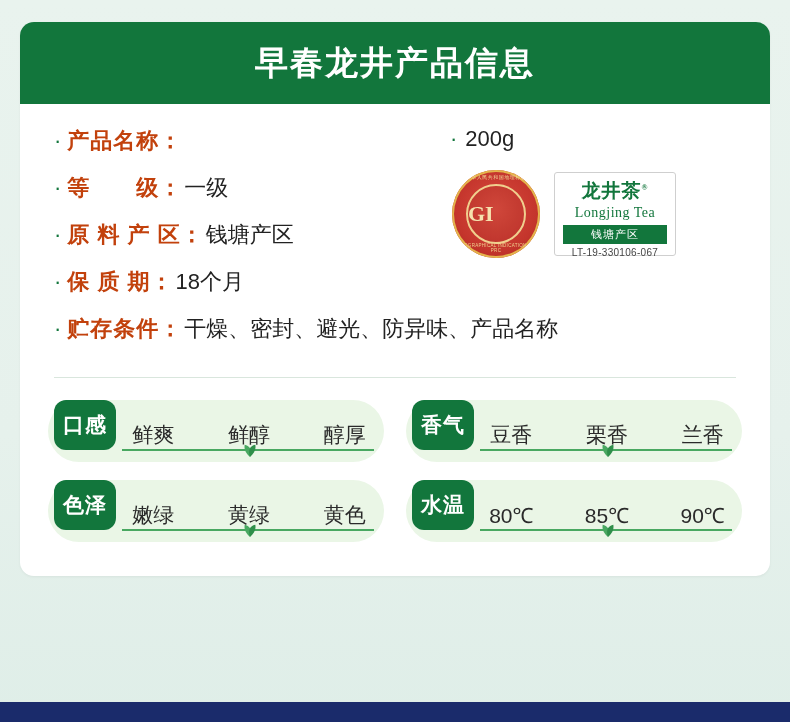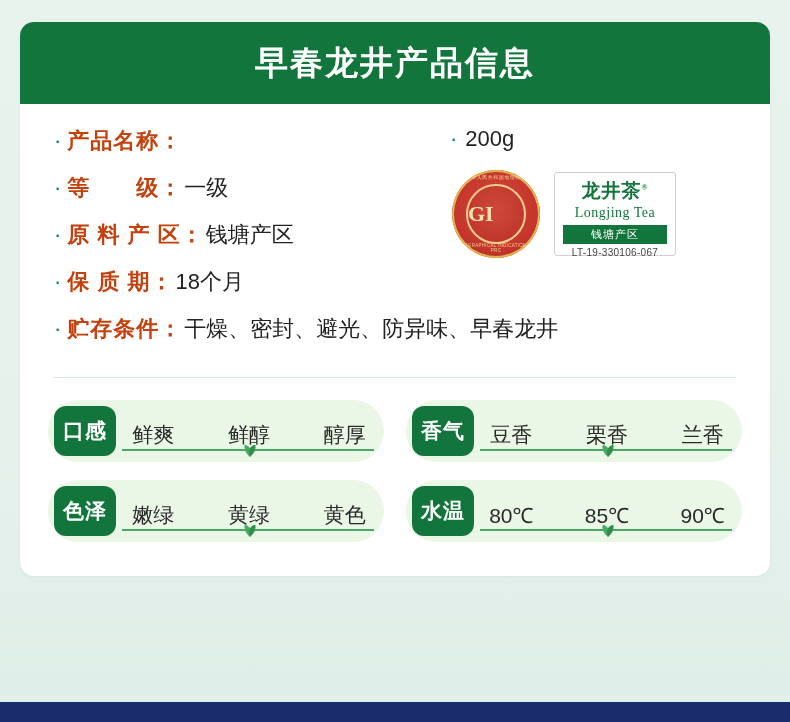--- a/index.html
+++ b/index.html
@@ -196,21 +196,20 @@
   
   .attrs {
     padding: 22px 28px 34px 28px;
     display: grid;
     grid-template-columns: 1fr 1fr;
     gap: 18px 22px;
   }
   .attr {
     position: relative;
     display: flex;
-    align-items: center;
     height: 62px;
     background: #eaf6e6;
     border-radius: 31px;
     padding-left: 6px;
     box-sizing: border-box;
   }
   .attr-tag {
     flex: 0 0 auto;
     width: 62px;
     height: 50px;
@@ -302,21 +301,21 @@
 
       <div class="info-row">
         <span class="bullet">·</span>
         <span class="label">保 质 期：</span>
         <span class="value">18个月</span>
       </div>
 
       <div class="info-row">
         <span class="bullet">·</span>
         <span class="label">贮存条件：</span>
-        <span class="value">干燥、密封、避光、防异味、早春龙井</span>
+        <span class="value">干燥、密封、避光、防异味、产品名称</span>
       </div>
 
       <div class="row-net">
         <span class="bullet">·</span>
         <span class="value">200g</span>
       </div>
 
       <div class="badges">
         <div class="gi-badge">
           <div class="ring-text">中华人民共和国地理标志</div>

